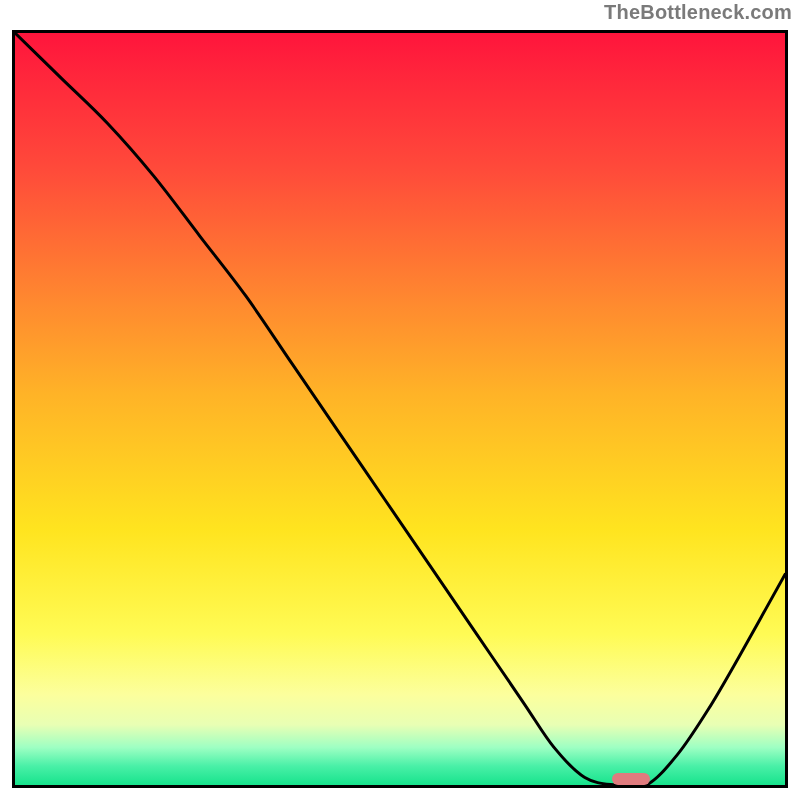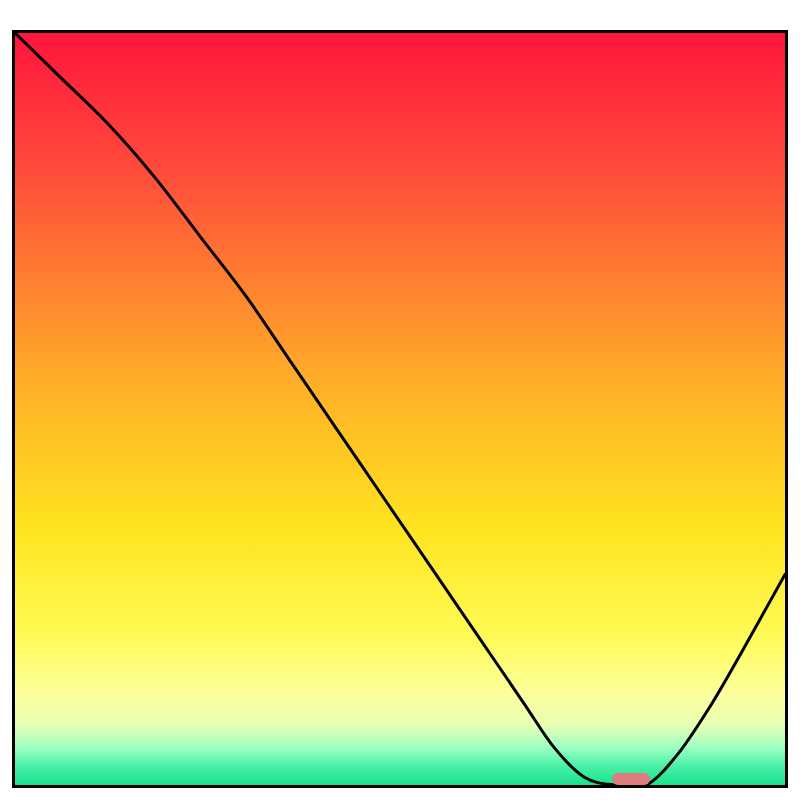--- a/index.html
+++ b/index.html
@@ -22,20 +22,21 @@
           #17e38c 100%)}
   .border{position:absolute;left:0;top:0;width:100%;height:100%;
           border:3px solid #000;box-sizing:border-box;pointer-events:none}
   svg{position:absolute;left:3px;top:3px}
   .marker{position:absolute;width:40px;height:12px;border-radius:6px;background:#e07b7e}
 </style>
 </head>
 <body>
 
 <div id="stage">
+  <div id="watermark">TheBottleneck.com</div>
 
   <div id="chart">
     <div class="plot"></div>
 
     <svg id="curve" width="770" height="752" viewBox="0 0 770 752">
       <path id="curvePath" d="M 0 0 C 7.699999999999999 7.5200000000000005, 30.799999999999997 30.080000000000005, 46.199999999999996 45.120000000000005 C 61.599999999999994 60.160000000000004, 76.99999999999999 73.94666666666667, 92.39999999999999 90.24000000000001 C 107.8 106.53333333333335, 123.19999999999999 124.08, 138.6 142.88 C 154 161.67999999999998, 169.39999999999998 182.98666666666662, 184.79999999999998 203.03999999999996 C 200.2 223.0933333333333, 215.6 241.89333333333332, 231 263.2 C 246.4 284.50666666666666, 261.8 308.31999999999994, 277.2 330.87999999999994 C 292.59999999999997 353.43999999999994, 308 376, 323.4 398.56 C 338.79999999999995 421.12, 354.19999999999993 443.68, 369.59999999999997 466.24 C 385 488.8, 400.4 511.36000000000007, 415.8 533.9200000000001 C 431.20000000000005 556.48, 446.6 579.0400000000001, 462 601.6 C 477.4 624.16, 495.36666666666673 650.48, 508.20000000000005 669.28 C 521.0333333333334 688.0799999999999, 528.7333333333333 701.8666666666667, 539 714.4 C 549.2666666666667 726.9333333333333, 559.5333333333333 738.2133333333334, 569.8 744.48 C 580.0666666666666 750.7466666666667, 590.3333333333334 750.7466666666667, 600.6 752 C 610.8666666666667 753.2533333333333, 621.1333333333333 757.0133333333333, 631.4 752 C 641.6666666666666 746.9866666666667, 651.9333333333334 734.4533333333333, 662.2 721.92 C 672.4666666666667 709.3866666666667, 682.7333333333333 693.0933333333332, 693 676.8 C 703.2666666666667 660.5066666666667, 710.9666666666666 646.72, 723.8 624.16 C 736.6333333333333 601.5999999999999, 762.3 555.2266666666666, 770 541.4399999999999" fill="none" stroke="#000" stroke-width="3" stroke-linejoin="round" stroke-linecap="round"></path>
     </svg>
 
     <div id="marker" class="marker" style="width: 38.5px; left: 599.75px; top: 743px; background: rgb(224, 123, 126);"></div>
 

